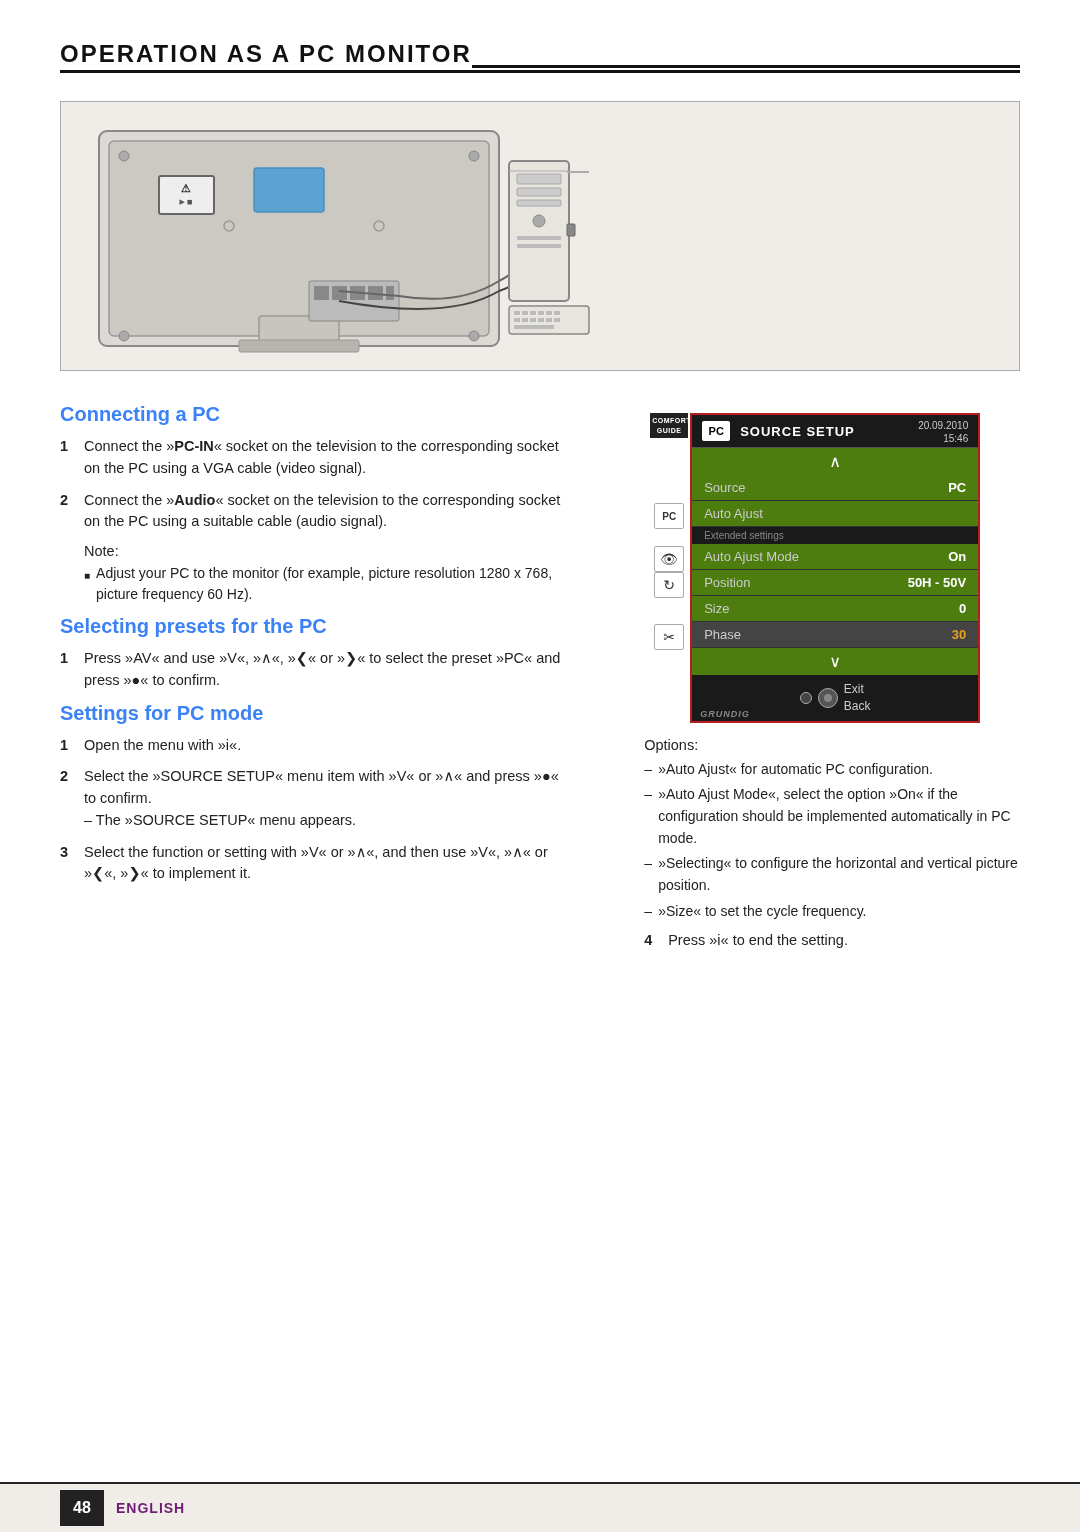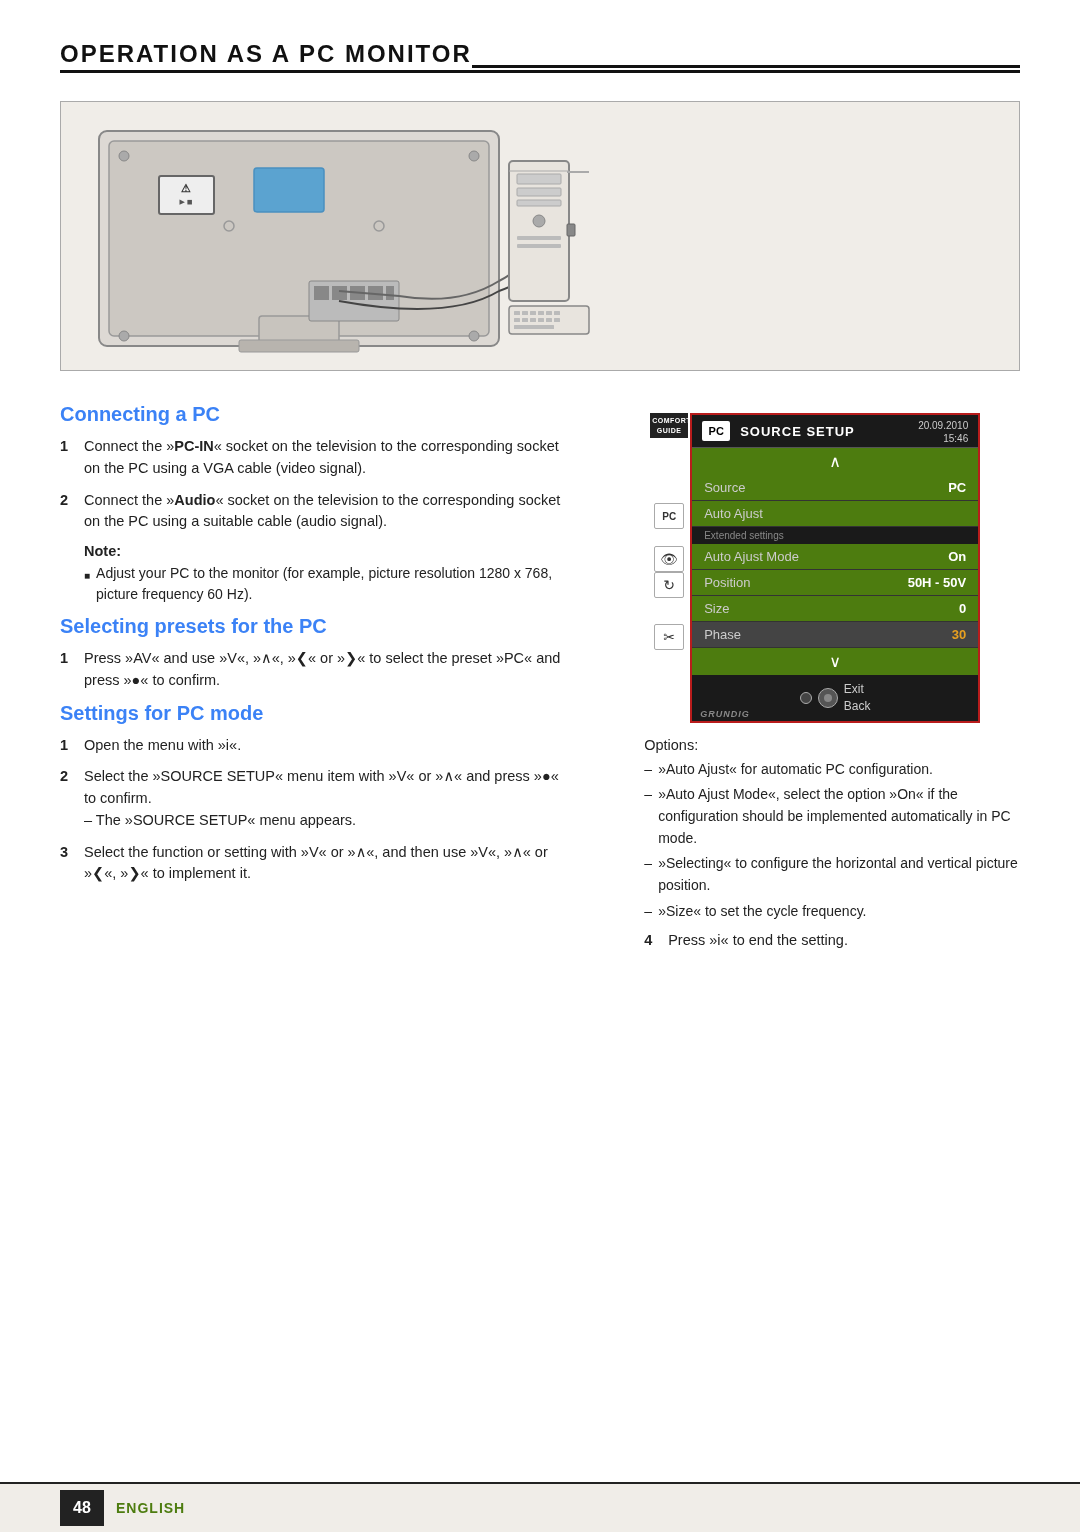--- a/index.html
+++ b/index.html
@@ -106,21 +106,21 @@
     }
     .list-content b {
       font-weight: 700;
     }
 
     
     .note-box {
       margin: 10px 0 10px 24px;
     }
     .note-title {
-      font-weight: 700;
+      font-weight: 400;
       font-size: 14.5px;
       margin-bottom: 4px;
     }
     .note-item {
       display: flex;
       gap: 6px;
       font-size: 14px;
       line-height: 1.5;
     }
     .note-bullet {
@@ -281,21 +281,21 @@
       justify-content: center;
       font-size: 16px;
       font-weight: 700;
       margin-right: 12px;
     }
     .english-label {
       font-size: 14px;
       font-weight: 700;
       text-transform: uppercase;
       letter-spacing: 1px;
-      color: #4d7c0f;
+      color: #701a75;
     }
 
     
     .comfort-guide {
       position: absolute;
       left: 0;
       top: 0;
       width: 38px;
       background: #222;
       color: #fff;

